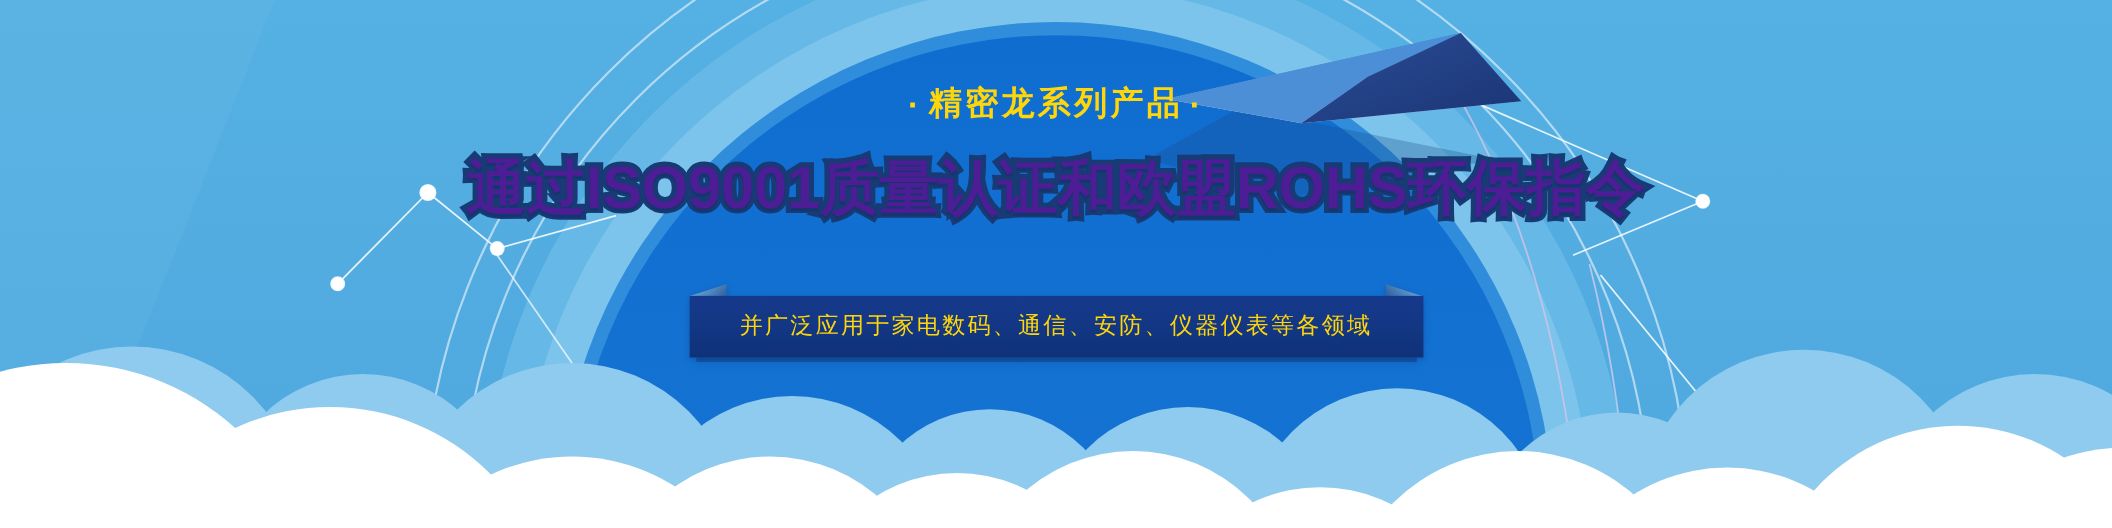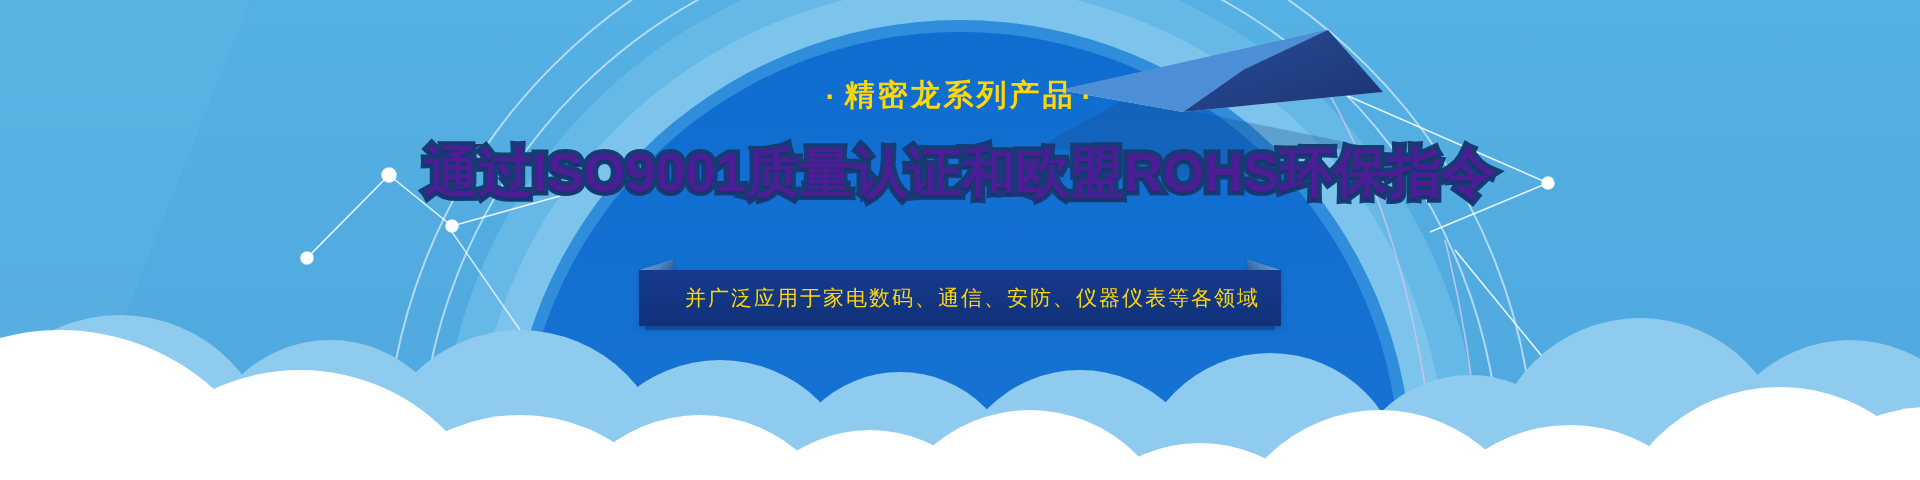--- a/index.html
+++ b/index.html
@@ -79,21 +79,21 @@
     position: relative;
     filter: drop-shadow(0 2px 3px rgba(8,40,90,0.30));
   }
   .subbar {
     position: relative;
     background: linear-gradient(180deg, #16398C 0%, #133784 48%, #10317A 100%);
     color: #FFD60A;
     font-size: 21px;
     letter-spacing: 2px;
     line-height: 1;
-    padding: 17px 21px 18px 46px;
+    padding: 17px 46px 18px 46px;
     white-space: nowrap;
     z-index: 3;
   }
   
   .ribbon-fold {
     position: absolute;
     top: -11px;
     width: 34px;
     height: 11px;
     z-index: 1;

